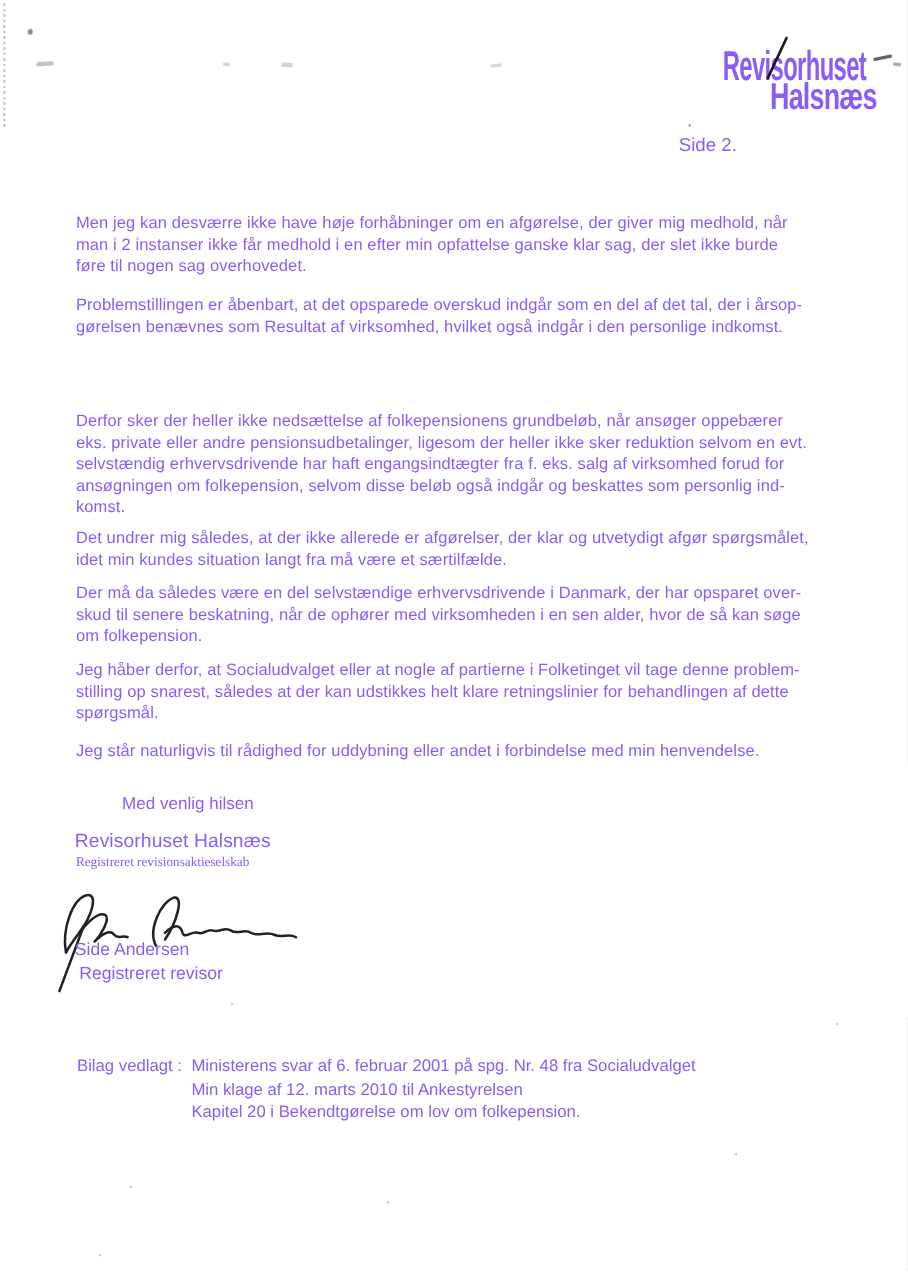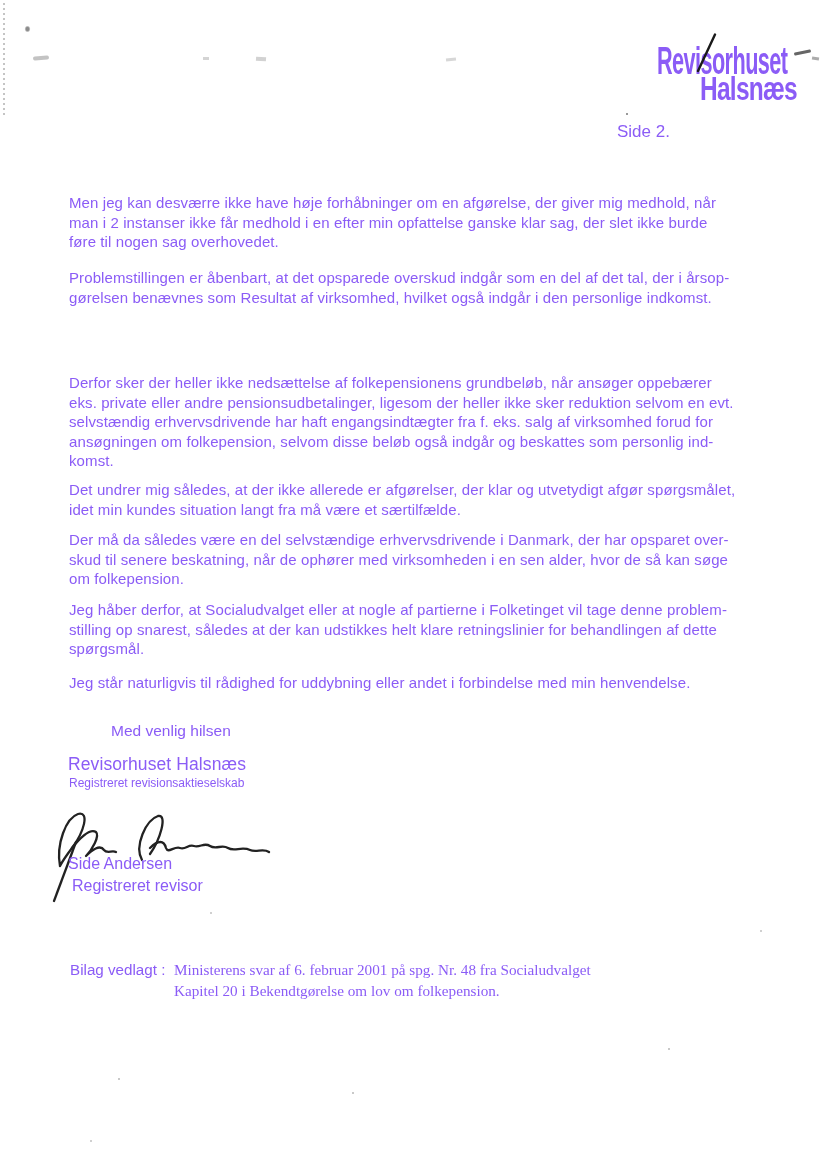--- a/index.html
+++ b/index.html
@@ -36,30 +36,30 @@
   
   .body-par {
     position: absolute; left: 69px; width: 726px;
     font-size: 15px; line-height: 19.6px; letter-spacing: 0.1px;
     white-space: pre-line;
   }
 
   
   .salutation { position: absolute; left: 69px; top: 722px; font-size: 15.5px; margin-left: 42px; }
   .company-name { position: absolute; left: 68px; top: 754px; font-size: 17.5px; font-weight: 400; letter-spacing: 0.1px; }
-  .company-subtitle { position: absolute; left: 69px; top: 776px; font-size: 12px; }
+  .company-subtitle { position: absolute; left: 69px; top: 776px; font-size: 12px; font-family: Liberation Serif, serif; }
 
   .signature-svg { position: absolute; left: 46px; top: 806px; }
   .signer-name { position: absolute; left: 68px; top: 855px; font-size: 16px; }
   .signer-title { position: absolute; left: 72px; top: 877px; font-size: 16px; }
 
   
   .attachments { position: absolute; left: 70px; top: 960px; display: flex; font-size: 15.2px; }
   .attachments-label { width: 104px; flex: 0 0 104px; line-height: 20.5px; }
-  .attachments-items { line-height: 20.5px; white-space: nowrap; font-family: Liberation Serif, serif; }
+  .attachments-items { line-height: 20.5px; white-space: nowrap; }
 
   
   .art { position: absolute; pointer-events: none; }
 </style>
 </head>
 <body>
 
 <div class="page">
 
   <div class="logo">
@@ -105,20 +105,21 @@
       <path d="M 104,42 C 112,34 118,34 120,42 C 122,48 128,40 134,42 C 140,44 142,38 148,40 C 154,42 158,36 164,40 C 170,44 176,38 182,42 C 188,46 196,40 204,44 C 210,47 217,42 223,46"></path>
     </g>
   </svg>
   <div class="signer-name">Side Andersen</div>
   <div class="signer-title">Registreret revisor</div>
 
   <div class="attachments">
     <div class="attachments-label">Bilag vedlagt :</div>
     <div class="attachments-items">
       <div>Ministerens svar af 6. februar 2001 på spg. Nr. 48 fra Socialudvalget</div>
+      <div>Min klage af 12. marts 2010 til Ankestyrelsen</div>
       <div>Kapitel 20 i Bekendtgørelse om lov om folkepension.</div>
     </div>
   </div>
 
   <div class="art" style="left:3px;top:3px;width:2px;height:115px;background:repeating-linear-gradient(180deg,#8a8a8a 0 2px,transparent 2px 5px);opacity:.5"></div>
   <div class="art" style="left:24px;top:25px;width:7px;height:8px;background:radial-gradient(#777 30%,transparent 62%);opacity:.85"></div>
   <div class="art" style="left:33px;top:56px;width:16px;height:4px;background:#9b9b9b;transform:rotate(-4deg);border-radius:2px;opacity:.6"></div>
   <div class="art" style="left:203px;top:57px;width:6px;height:3px;background:#aaa;opacity:.5"></div>
   <div class="art" style="left:256px;top:57px;width:10px;height:4px;background:#a5a5a5;transform:rotate(3deg);opacity:.5"></div>
   <div class="art" style="left:446px;top:58px;width:10px;height:3px;background:#b0b0b0;transform:rotate(-6deg);opacity:.5"></div>

